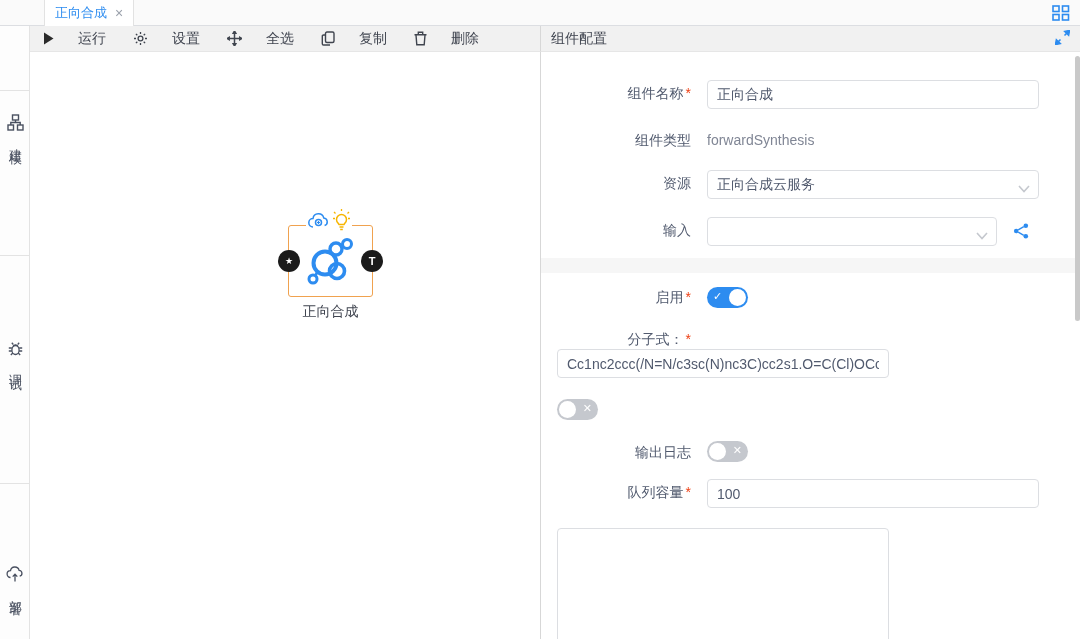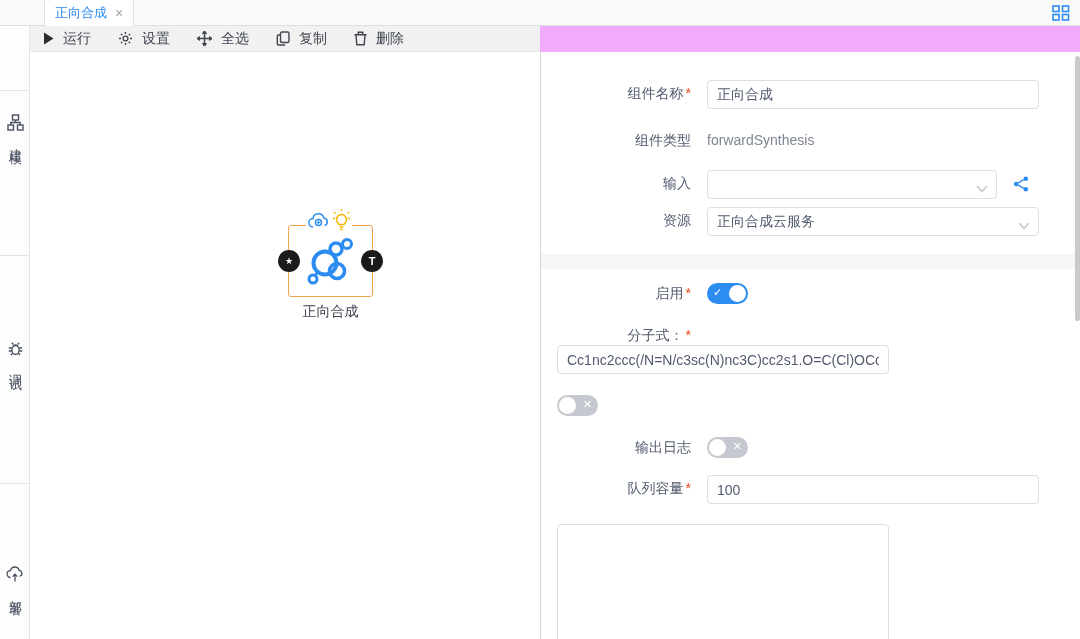--- a/index.html
+++ b/index.html
@@ -17,21 +17,21 @@
 
   
   .sidebar { position:absolute; left:0; top:26px; width:30px; height:613px; background:#fdfdfd; border-right:1px solid #e3e3e3; }
   .side-div { position:absolute; left:0; width:30px; height:1px; background:#e3e3e3; }
   .side-item { position:absolute; left:0; width:30px; display:flex; flex-direction:column; align-items:center; gap:4px; cursor:pointer; }
   .side-label { writing-mode:vertical-lr; letter-spacing:3px; font-size:13px; color:#495060; }
 
   
   .toolbar { position:absolute; left:30px; top:26px; width:510px; height:26px; background:#f1f1f1; border-bottom:1px solid #e6e6e6;
              display:flex; align-items:center; padding-left:13px; gap:27px; }
-  .tool-btn { display:flex; align-items:center; gap:9px; color:#404550; font-size:14px; cursor:pointer; }
+  .tool-btn { display:flex; align-items:center; gap:24px; color:#404550; font-size:14px; cursor:pointer; }
   .tool-btn svg { display:block; }
 
   
   .canvas { position:absolute; left:30px; top:52px; width:510px; height:587px; background:#fff; }
   .node-box { position:absolute; left:258px; top:173px; width:85px; height:72px; border:1px solid #f0a24f; border-radius:3px; background:#fff; }
   .node-label { position:absolute; left:233px; top:251px; width:135px; text-align:center; color:#404550; font-size:14px; }
   .port { position:absolute; width:22px; height:22px; border-radius:50%; background:#1b1b1b; color:#fff;
           display:flex; align-items:center; justify-content:center; }
   .port-left  { left:248px; top:198px; font-size:9px; }
   .port-right { left:331px; top:198px; font-size:11px; font-weight:bold; }
@@ -64,21 +64,21 @@
   .switch.on  .knob { right:2px; }
   .switch.off .knob { left:2px; }
   .sw-icon { position:absolute; top:2.5px; color:#fff; font-size:11px; }
   .switch.on  .sw-icon { left:6px; }
   .switch.off .sw-icon { right:6px; }
   .sec-band { height:15px; background:#f6f6f6; margin:12px 0 14px 0; }
   .t-area { width:332px; height:168px; border:1px solid #dcdee2; border-radius:4px; padding:6px 9px; font-size:14px;
             color:#515a6e; font-family:"Liberation Sans","DejaVu Sans",sans-serif; resize:none; outline:none; }
   .scroll-thumb { position:absolute; right:0; top:4px; width:5px; height:265px; background:#c9c9c9; border-radius:3px; }
 
-  .mb18 { margin-bottom:18px;margin-top:8px; } .mb20 { margin-bottom:20px; } .mb21 { margin-bottom:21px;flex-direction:column; } .mb17 { margin-bottom:17px; }
+  .mb18 { margin-bottom:18px;margin-top:8px; } .mb20 { margin-bottom:20px; } .mb21 { margin-bottom:21px;flex-direction:column; } .mb17 { margin-bottom:17px;align-items:center; }
 </style>
 </head>
 <body>
 
 <div class="app">
 
   <div class="tabbar">
     <div class="tab">
       <span>正向合成</span>
       <span class="close">×</span>
@@ -216,32 +216,54 @@
     <div class="port port-left">
       <span>★</span>
     </div>
     <div class="port port-right">
       <span>T</span>
     </div>
 
     <div class="node-label">正向合成</div>
   </div>
 
+  <div class="panel-head">
+    <span>组件配置</span>
+    <span>
+      <svg width="15" height="15" viewBox="0 0 15 15" stroke="#2d8cf0" stroke-width="1.6" fill="#2d8cf0">
+        <path d="M9.5,5.5 L13.5,1.5 M5.5,9.5 L1.5,13.5" fill="none"></path>
+        <polygon points="14.5,0.5 9.8,1.4 13.6,5.2"></polygon>
+        <polygon points="0.5,14.5 5.2,13.6 1.4,9.8"></polygon>
+      </svg>
+    </span>
+  </div>
 
   <div class="panel">
     <div class="form">
 
       <div class="frow mb18">
         <div class="flabel"><span>组件名称</span><span class="req">*</span></div>
         <div class="fctrl"><input class="t-input" value="正向合成" style=""></div>
       </div>
 
       <div class="frow mb20">
         <div class="flabel">组件类型</div>
         <div class="fctrl plain-val">forwardSynthesis</div>
+      </div>
+
+      <div class="frow mb18">
+        <div class="flabel">资源</div>
+        <div class="fctrl select">
+          <input class="t-input" readonly="" value="正向合成云服务" style="">
+          <span class="sel-arrow">
+            <svg width="12" height="8" viewBox="0 0 12 8" fill="none" stroke="#c5c8ce" stroke-width="1.6">
+                <polyline points="1,1 6,6.5 11,1"></polyline>
+              </svg>
+          </span>
+        </div>
       </div>
 
       <div class="frow">
         <div class="flabel">输入</div>
         <div class="fctrl select">
           <input class="t-input" style="width: 290px;" readonly="" value="">
           <span class="sel-arrow">
             <svg width="12" height="8" viewBox="0 0 12 8" fill="none" stroke="#c5c8ce" stroke-width="1.6">
                 <polyline points="1,1 6,6.5 11,1"></polyline>
               </svg>
@@ -250,32 +272,20 @@
         <div style="margin-left:16px; padding-top:6px;">
           <svg width="16" height="16" viewBox="0 0 16 16">
             <circle cx="12.8" cy="2.8" r="2.3" fill="#2d8cf0"></circle>
             <circle cx="3.2" cy="8" r="2.3" fill="#2d8cf0"></circle>
             <circle cx="12.8" cy="13.2" r="2.3" fill="#2d8cf0"></circle>
             <path d="M5.2,6.9 L10.8,3.7 M5.2,9.1 L10.8,12.3" stroke="#2d8cf0" stroke-width="1.4"></path>
           </svg>
         </div>
       </div>
 
-      <div class="frow mb18">
-        <div class="flabel">资源</div>
-        <div class="fctrl select">
-          <input class="t-input" readonly="" value="正向合成云服务" style="">
-          <span class="sel-arrow">
-            <svg width="12" height="8" viewBox="0 0 12 8" fill="none" stroke="#c5c8ce" stroke-width="1.6">
-                <polyline points="1,1 6,6.5 11,1"></polyline>
-              </svg>
-          </span>
-        </div>
-      </div>
-
       <div class="sec-band"></div>
 
       <div class="frow mb18">
         <div class="flabel" style="padding-top:2px"><span>启用</span><span class="req">*</span></div>
         <div class="fctrl">
           <div class="switch on">
             <span class="sw-icon">✓</span>
             <span class="knob"></span>
           </div>
         </div>

